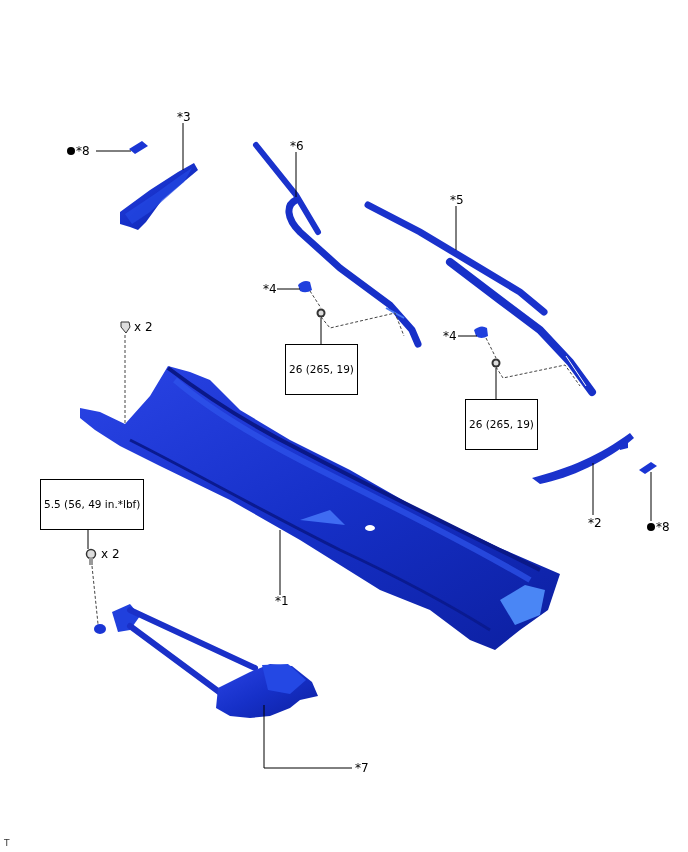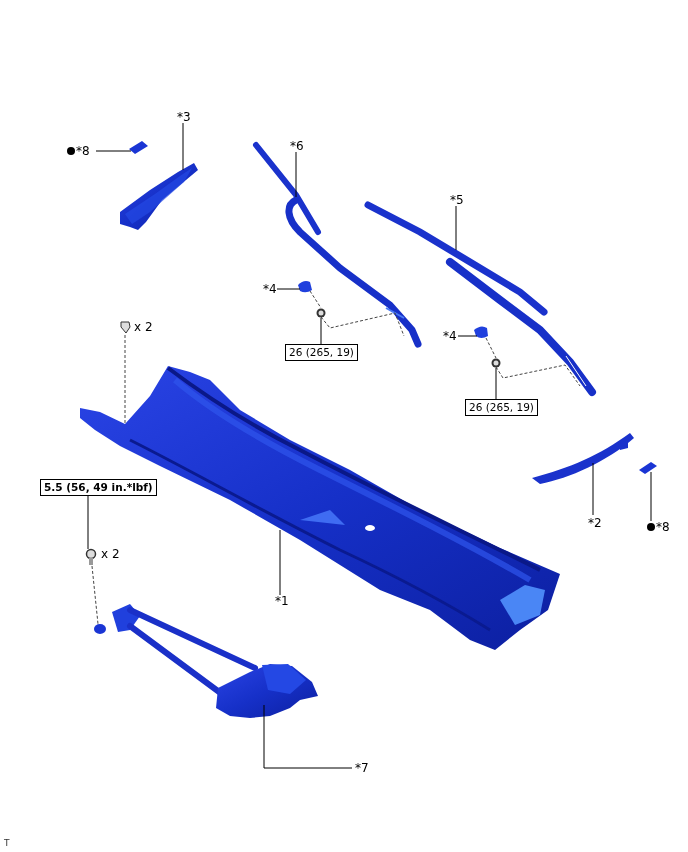--- a/index.html
+++ b/index.html
@@ -1,19 +1,19 @@
 <!DOCTYPE html>
 <html><head>
 <meta charset="utf-8">
 <style>
   html, body { margin:0; padding:0; background:#ffffff; }
   body { width:688px; height:852px; position:relative; overflow:hidden; font-family:"DejaVu Sans", sans-serif; }
   #diagram { position:absolute; left:0; top:0; width:688px; height:852px; }
   .lbl { position:absolute; font-size:12px; color:#000; line-height:14px; white-space:nowrap; font-family:"DejaVu Sans", sans-serif; }
-  .torque { position:absolute; font-size:10.5px; color:#000; border:1px solid #000; background:#fff; padding:1px 3px; line-height:13px; white-space:nowrap; font-family:"DejaVu Sans", sans-serif; }
+  .torque { position:absolute; font-size:10.5px; color:#000; border:1px solid #000; background:#fff; padding:18px 3px; line-height:13px; white-space:nowrap; font-family:"DejaVu Sans", sans-serif; }
   .dot { display:inline-block; width:8px; height:8px; border-radius:50%; background:#000; margin-right:1px; vertical-align:0px; }
   .corner { position:absolute; font-size:9px; color:#333; font-family:"DejaVu Sans", sans-serif; }
 </style>
 </head>
 <body>
 
 <div id="diagram">
   <svg width="688" height="852" viewBox="0 0 688 852" xmlns="http://www.w3.org/2000/svg" style="position:absolute;left:0;top:0;">
     <defs>
       <linearGradient id="blueGrad" x1="0" y1="0" x2="1" y2="1">
@@ -136,16 +136,16 @@
   <div class="lbl" style="left:275px;top:594px;">*1</div>
   <div class="lbl" style="left:588px;top:516px;">*2</div>
   <div class="lbl" style="left:647px;top:520px;"><span class="dot"></span><span>*8</span></div>
   <div class="lbl" style="left:355px;top:761px;">*7</div>
 
   <div class="lbl" style="left:134px;top:320px;">x 2</div>
   <div class="lbl" style="left:101px;top:547px;">x 2</div>
 
   <div class="torque" style="left:285px;top:344px;">26 (265, 19)</div>
   <div class="torque" style="left:465px;top:399px;">26 (265, 19)</div>
-  <div class="torque" style="left:40px;top:479px;font-weight:bold;">5.5 (56, 49 in.*lbf)</div>
+  <div class="torque" style="left:40px;top:479px;">5.5 (56, 49 in.*lbf)</div>
 
   <div class="corner" style="left:4px;top:838px;">T</div>
 </div>
 
 </body></html>

